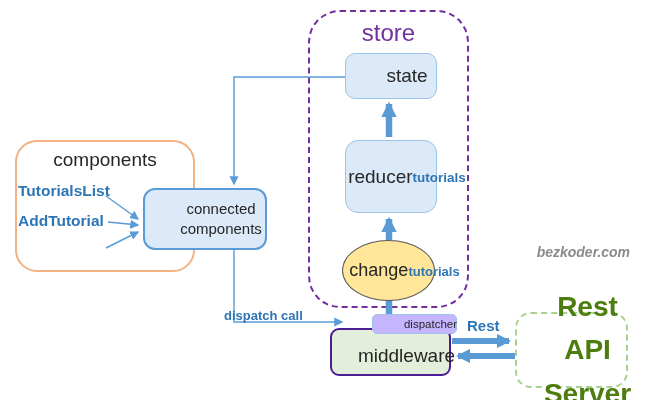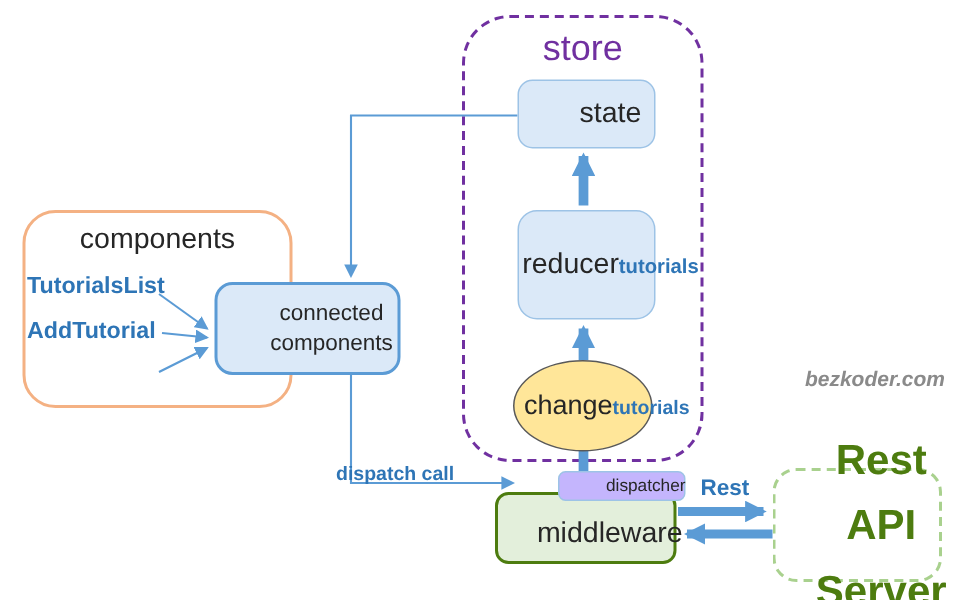--- a/index.html
+++ b/index.html
@@ -77,21 +77,21 @@
   }
   .sub-label { font-size: 13.5px; font-weight: 600; color: #2e75b6; margin-top: 1px; }
 
   .dispatcher-box {
     left: 348px; top: 314px; width: 85px; height: 20px;
     background: #c4b5fd; border: 1.5px solid #9dc3e6; border-radius: 5px;
     font-size: 11.5px; color: #262626; z-index: 3; margin-left: 24px;
   }
   .middleware-box {
     left: 330px; top: 328px; width: 121px; height: 48px;
-    background: #e3efdb; border: 2px solid #4d7c0f; border-radius: 9px;
+    background: #e3efdb; border: 2px solid #4c1d95; border-radius: 9px;
     font-size: 19px; color: #262626; z-index: 2;
     padding-top: 8px;
   }
   .restapi-box {
     left: 515px; top: 312px; width: 113px; height: 76px;
     border: 2px dashed #a9d18e; border-radius: 16px;
     font-size: 28px; color: #4d7c0f; text-align: center; line-height: 1.55; font-weight: bold;
   }
 
   

